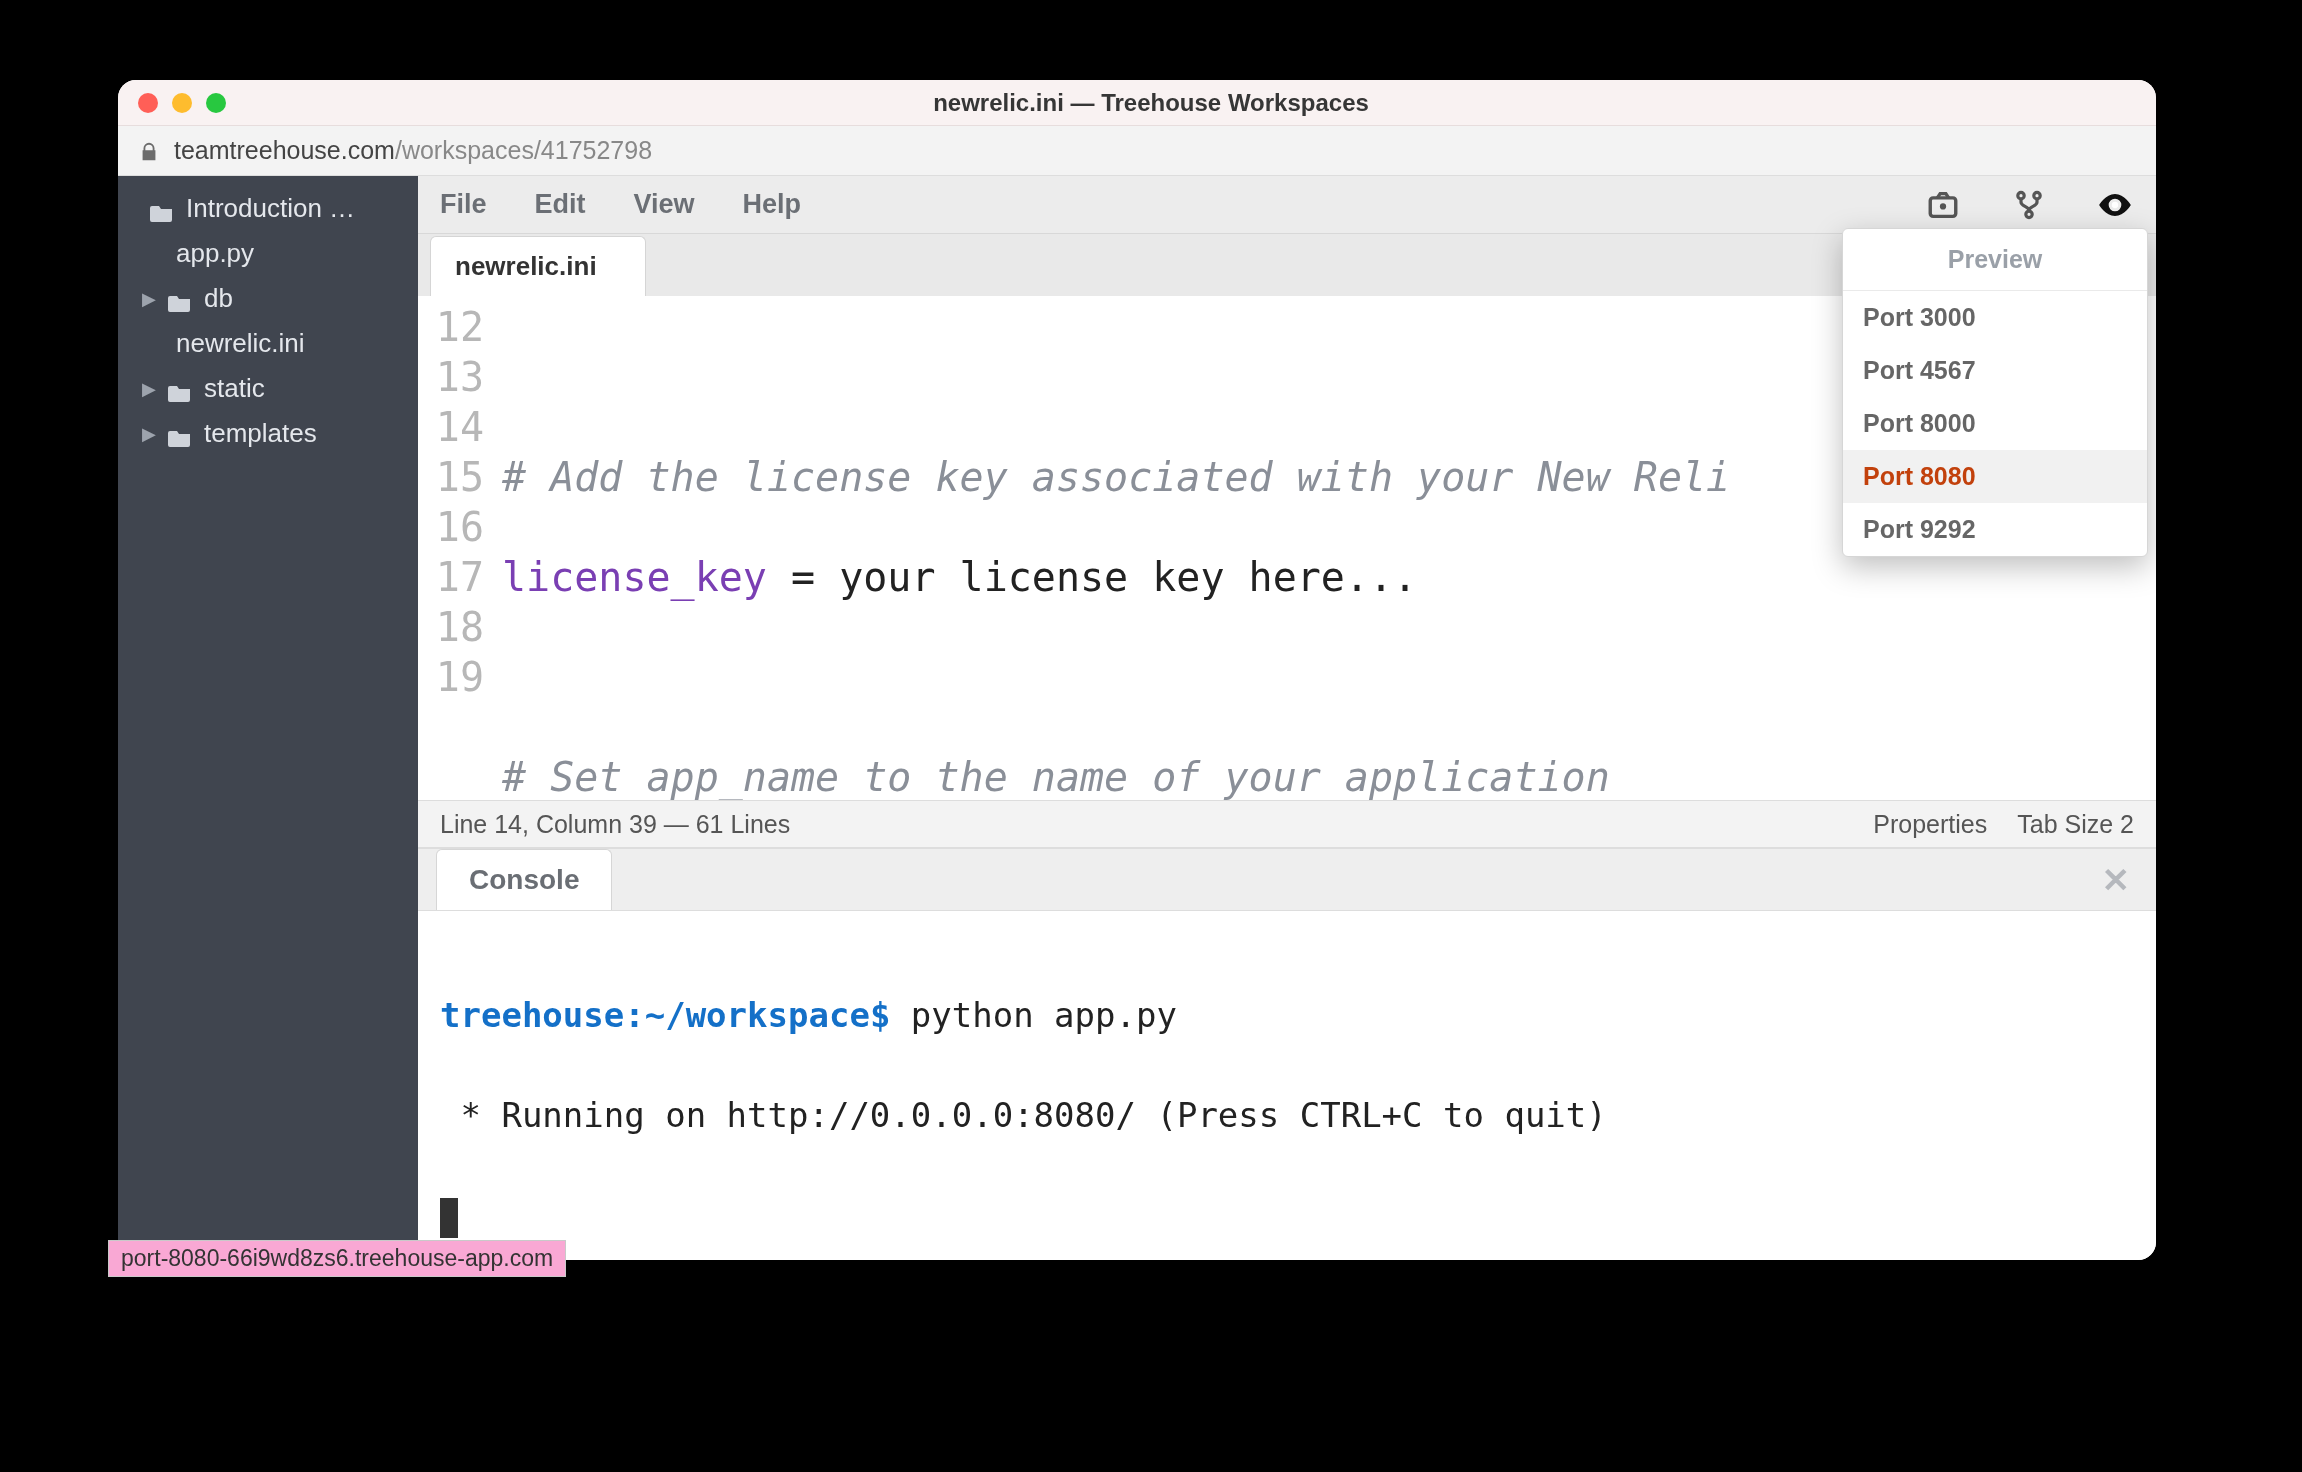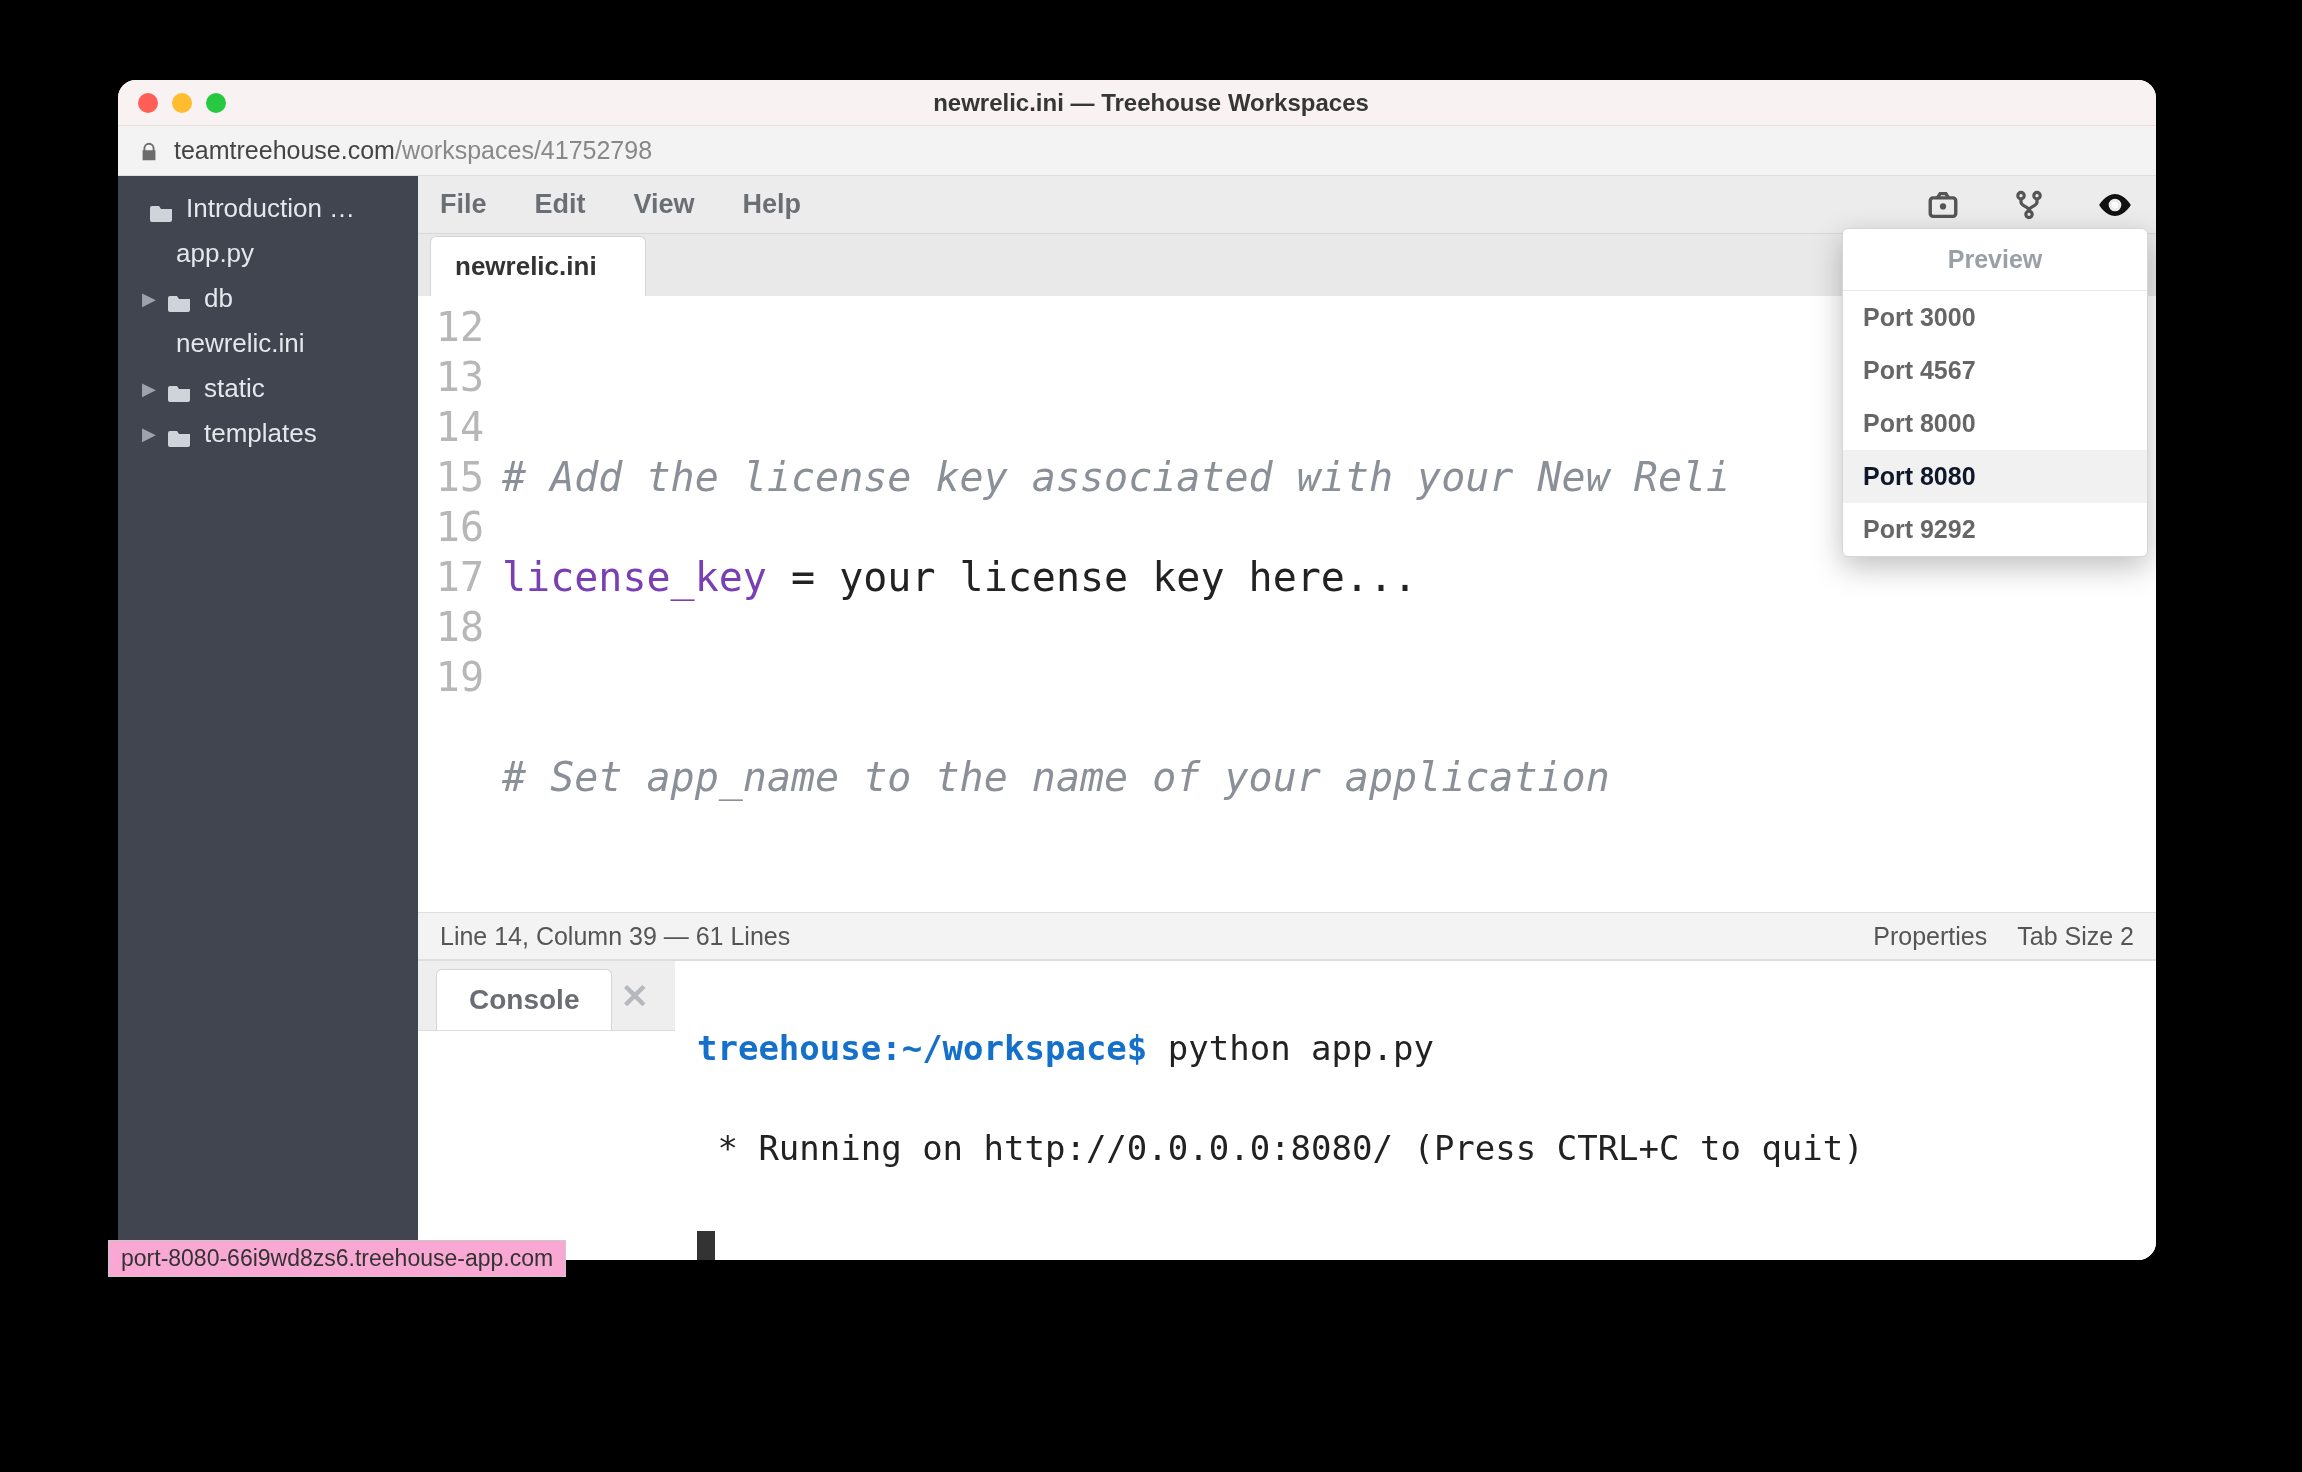--- a/index.html
+++ b/index.html
@@ -154,23 +154,24 @@
     padding:0 22px;
     font-size:25px;
     color:#555;
     gap:30px;
   }
   .statusbar .spacer{flex:1;}
 
   .consolewrap{
     background:#fff;
     border-top:1px solid #ddd;
-    height:300px;
-    display:flex;
-    flex-direction:row;
+    height:412px;
+    display:flex;
+    flex-direction:column;
+    gap:17px;
   }
   .consoletabs{
     height:70px;
     background:#eee;
     display:flex;
     align-items:center;
     padding:0 18px;
     border-bottom:1px solid #ddd;
   }
   .consoletab{
@@ -221,21 +222,21 @@
     padding:16px 0;
     border-bottom:1px solid #eaeaea;
   }
   .preview-popover .opt{
     padding:12px 20px;
     color:#666;
     font-weight:600;
   }
   .preview-popover .opt.hover{
     background:#f1f1f1;
-    color:#0f172a;
+    color:#c2410c;
   }
 
   .status-tooltip{
     position:absolute;
     left:108px;
     top:1240px;
     background:#f9a8d4;
     border:1px solid #c9c9c9;
     padding:4px 12px;
     font-size:23px;

